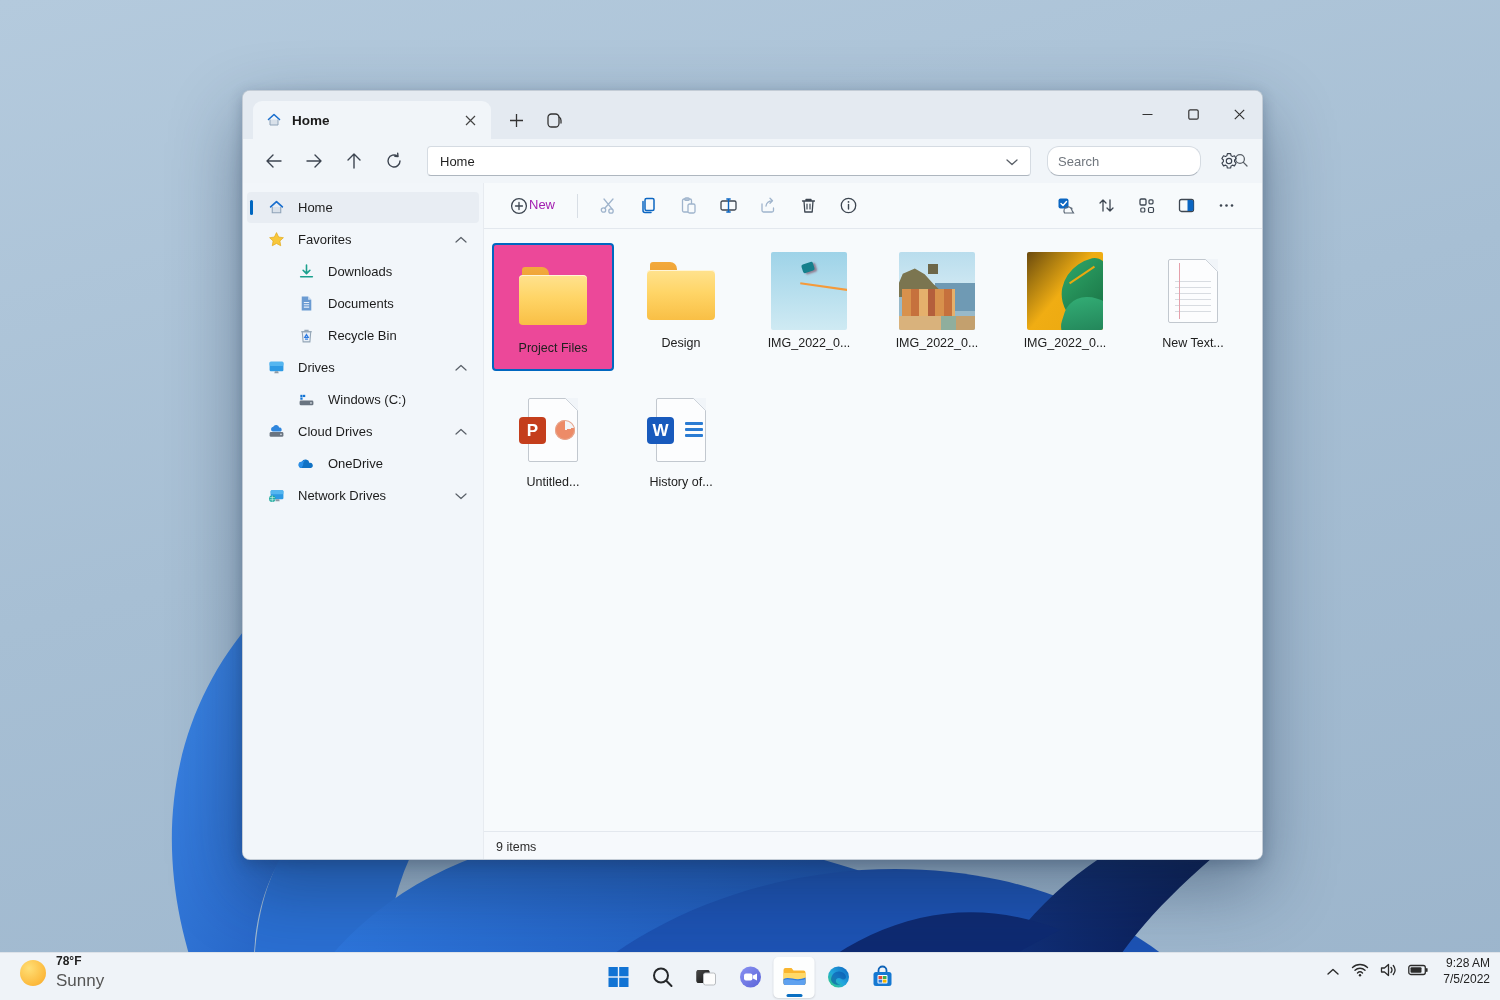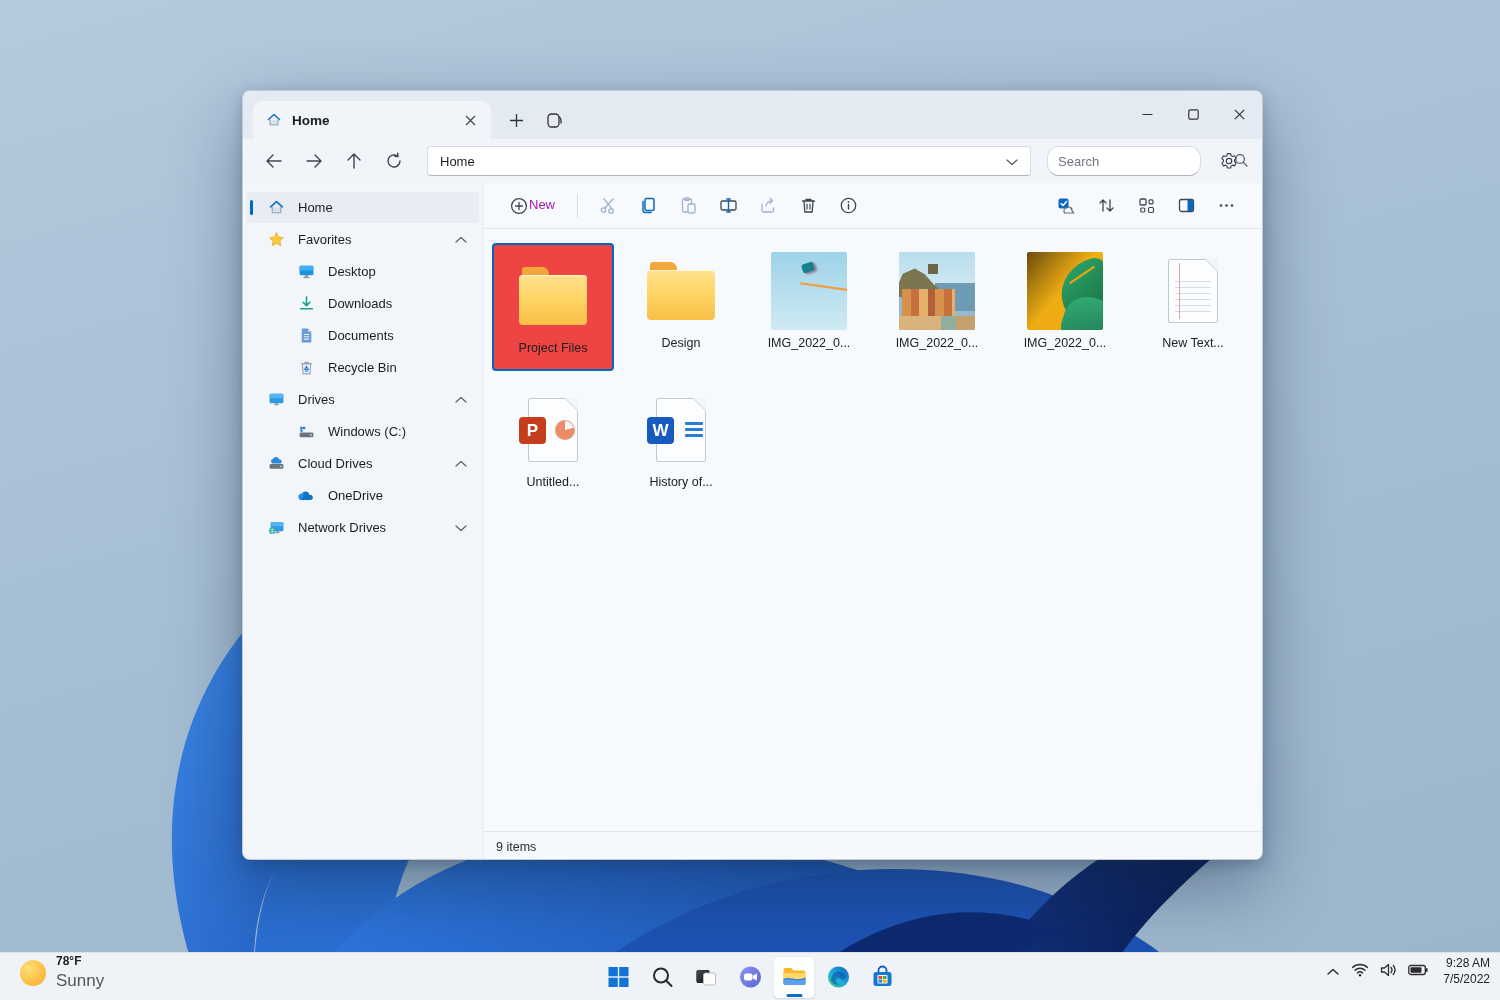--- a/index.html
+++ b/index.html
@@ -62,21 +62,21 @@
   .tb-btn { width:36px; height:34px; margin-right:4px; display:flex; align-items:center; justify-content:center;
     border-radius:4px; }
   .tb-right { margin-left:auto; display:flex; align-items:center; }
   .ic-dark { color:#3d4651; }
   .ic-dim  { color:#9fb4cc; }
   .ic-blue { color:#0b66c2; }
 
   .filegrid { padding:6px 0 0 8px; display:flex; flex-wrap:wrap; align-content:flex-start; }
   .tile { width:122px; height:128px; margin:3px 6px 3px 0; border-radius:4px; display:flex; flex-direction:column;
     align-items:center; padding-top:10px; border:2px solid transparent; }
-  .tile.selected { background:#ef4444; border-color:#0067c0;margin-top:8px; }
+  .tile.selected { background:#ec4899; border-color:#0067c0;margin-top:8px; }
   .tile .iconbox { height:82px; display:flex; align-items:center; justify-content:center; }
   .tile .fname { margin-top:4px; font-size:12.5px; color:#202020; text-align:center; }
 
   
   .folder { position:relative; width:68px; height:58px; }
   .folder .ftab { position:absolute; top:0; left:3px; width:27px; height:15px; border-radius:3px 7px 0 0;
     background:linear-gradient(180deg,#f3a93c,#eda234); }
   .folder .fbody { position:absolute; top:8px; left:0; width:68px; height:50px; border-radius:4px;
     background:linear-gradient(180deg,#ffe28e 0%,#ffd567 45%,#f9bf45 100%);
     box-shadow:inset 0 1px 0 rgba(255,255,255,.65); }
@@ -295,31 +295,20 @@
               </svg>
           </span>
           <span class="side-label">Favorites</span>
           <span class="side-chev">
             <svg width="12" height="8" viewBox="0 0 12 8">
                 <path d="M1 6 L6 1.5 L11 6" fill="none" stroke="currentColor" stroke-width="1.2" stroke-linecap="round" stroke-linejoin="round"></path>
               </svg>
           </span>
         </div>
 
-        <div class="side-row lvl1">
-          <span class="sicon">
-            <svg width="17" height="17" viewBox="0 0 16 16">
-                <rect x="1.5" y="2.5" width="13" height="9" rx="1.2" fill="#1d92dd"></rect>
-                <rect x="1.5" y="2.5" width="13" height="4.5" rx="1.2" fill="#3db1ef"></rect>
-                <path d="M6.5 11.5 h3 l.6 2 h-4.2 Z" fill="#8d99a5"></path>
-                <path d="M5 13.8 h6" stroke="#8d99a5" stroke-width="1"></path>
-              </svg>
-          </span>
-          <span class="side-label">Desktop</span>
-        </div>
 
         <div class="side-row lvl1">
           <span class="sicon">
             <svg width="17" height="17" viewBox="0 0 16 16">
                 <path d="M8 2 V9.5 M4.8 6.8 L8 10 L11.2 6.8" fill="none" stroke="#1ba08d" stroke-width="1.5" stroke-linecap="round" stroke-linejoin="round"></path>
                 <path d="M2.5 13 H13.5" stroke="#1ba08d" stroke-width="1.5" stroke-linecap="round"></path>
               </svg>
           </span>
           <span class="side-label">Downloads</span>
         </div>

